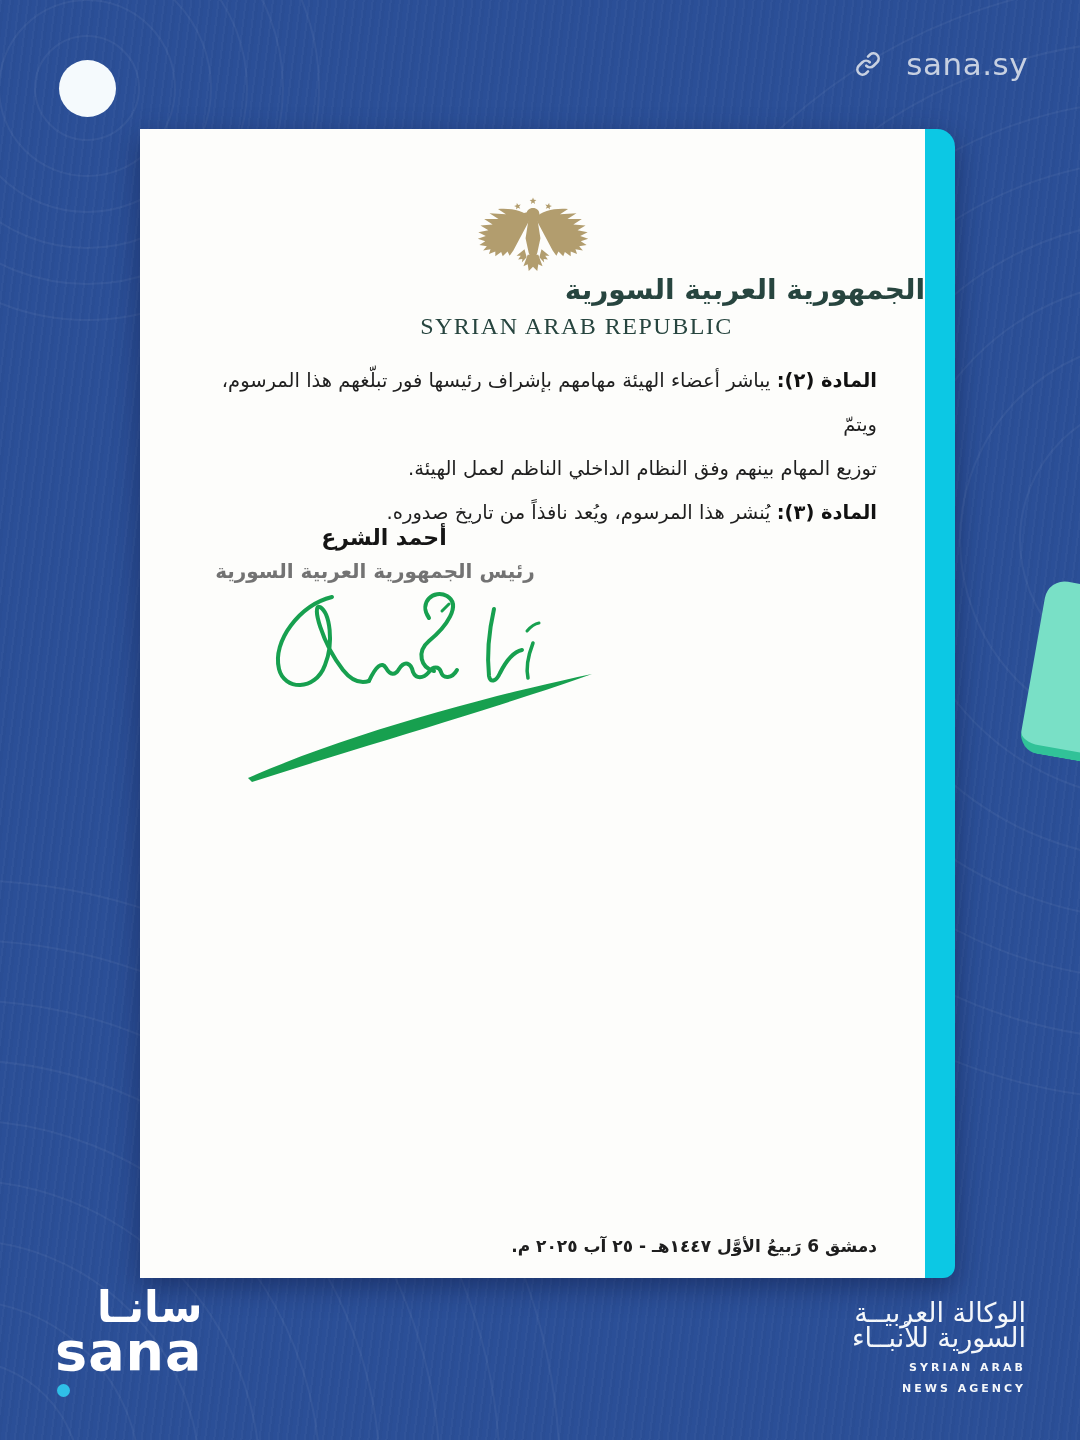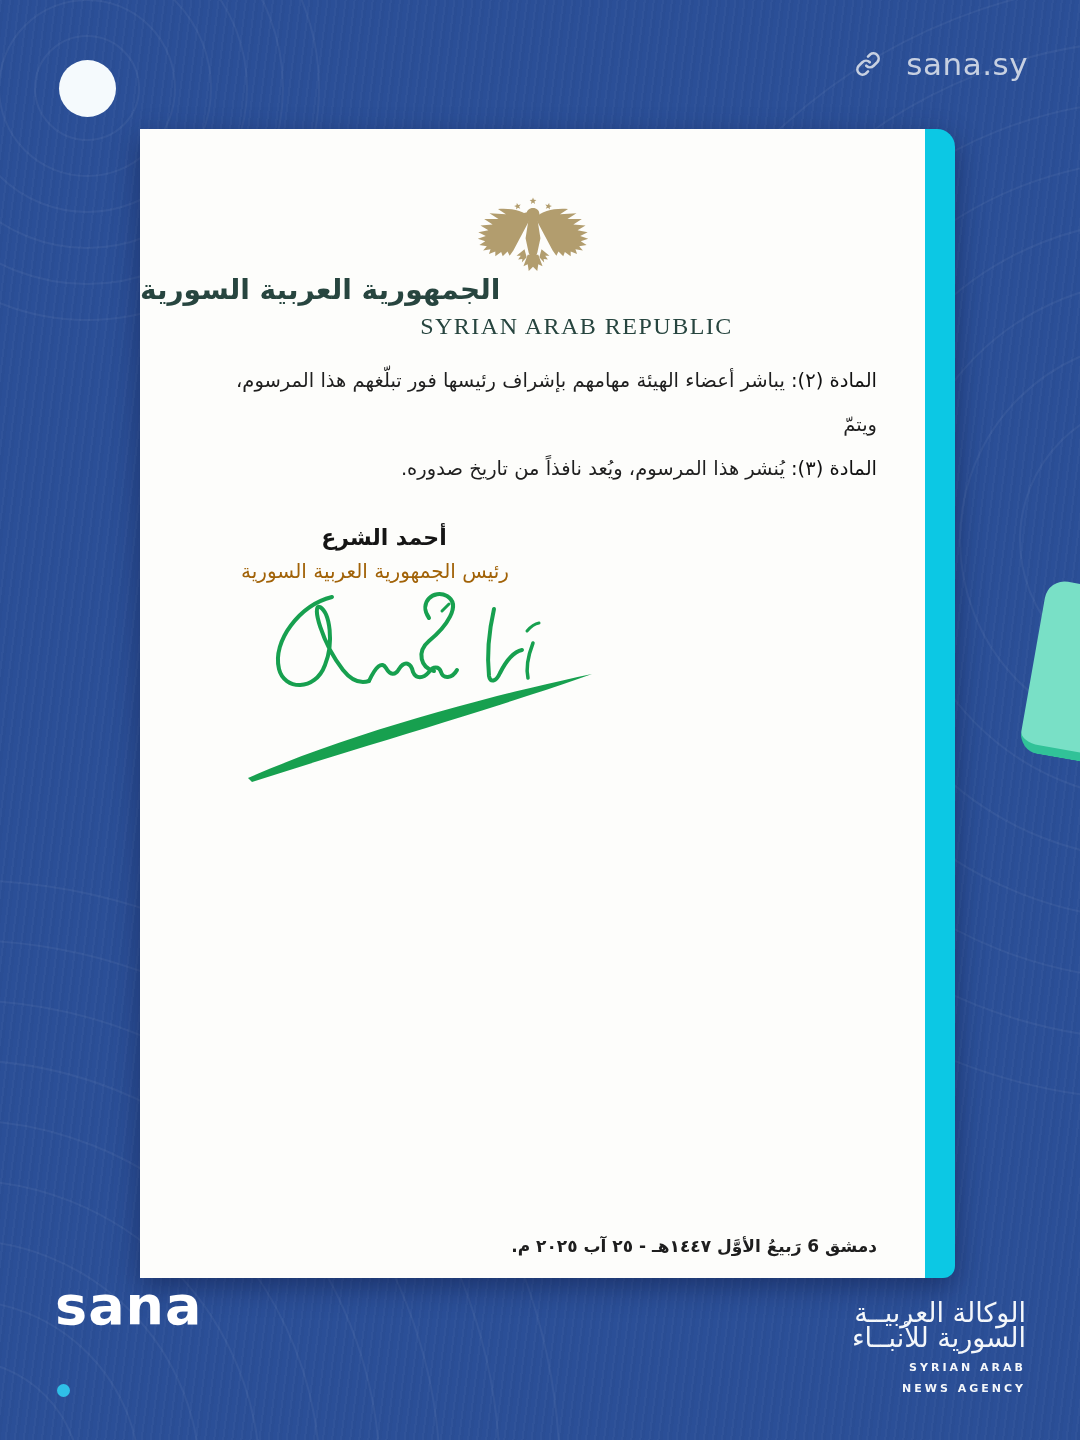--- a/index.html
+++ b/index.html
@@ -36,41 +36,41 @@
   .doc-accent{
     position:absolute;right:0;top:0;width:30px;height:100%;
     background:#0cc8e4;border-radius:0 18px 12px 0;
   }
   .doc-paper{
     position:absolute;left:0;top:0;width:785px;height:100%;
     background:#fdfdfb;
   }
   .emblem{position:absolute;left:50%;top:66px;transform:translateX(-50%);}
   .title-ar{
-    position:absolute;top:144px;left:0;width:100%;text-align:left;
+    position:absolute;top:144px;left:0;width:100%;text-align:right;
     font-size:28px;font-weight:bold;color:#27453f;direction:rtl;
   }
   .title-en{
     position:absolute;top:184px;left:0;width:100%;text-align:center;
     font-family:"Liberation Serif",serif;font-size:24px;letter-spacing:1.5px;color:#27453f;margin-left:44px;
   }
   .articles{
     position:absolute;top:230px;left:70px;right:48px;
   }
   .body-line{
     direction:rtl;text-align:right;font-size:19.5px;line-height:44px;color:#1f1f1f;
   }
-  .body-line .lbl{font-weight:normal;color:#111;}
+  .body-line .lbl{font-weight:bold;color:#111;}
   .sig-name{
     position:absolute;top:396px;left:84px;width:320px;text-align:center;
     font-size:22px;font-weight:bold;color:#151515;direction:rtl;
   }
   .sig-title{
     position:absolute;top:430px;left:45px;width:380px;text-align:center;
-    font-size:20px;color:#a16207;direction:rtl;
+    font-size:20px;color:#737373;direction:rtl;font-weight:bold;
   }
   .signature{position:absolute;left:90px;top:452px;width:380px;height:225px;}
   .date-line{
     position:absolute;bottom:22px;right:48px;direction:rtl;
     font-size:17px;font-weight:bold;color:#1e1e1e;
   }
 
   
   .mint-note{
     position:absolute;left:1032px;top:590px;width:150px;height:166px;
@@ -166,20 +166,21 @@
     </div>
 
     <div class="title-ar">الجمهورية العربية السورية</div>
     <div class="title-en">SYRIAN ARAB REPUBLIC</div>
 
     <div class="articles">
       <div class="body-line">
         <span class="lbl">المادة (٢):</span>
         <span>يباشر أعضاء الهيئة مهامهم بإشراف رئيسها فور تبلّغهم هذا المرسوم، ويتمّ</span>
       </div>
+      <div class="body-line">توزيع المهام بينهم وفق النظام الداخلي الناظم لعمل الهيئة.</div>
       <div class="body-line">
         <span class="lbl">المادة (٣):</span>
         <span>يُنشر هذا المرسوم، ويُعد نافذاً من تاريخ صدوره.</span>
       </div>
     </div>
 
     <div class="sig-name">أحمد الشرع</div>
     <div class="sig-title">رئيس الجمهورية العربية السورية</div>
 
     <div class="signature">
@@ -195,20 +196,21 @@
         </g>
         <path d="M18 197 C120 152 262 114 362 93 C264 128 140 163 22 201 Z" fill="#17a04f"></path>
       </svg>
     </div>
 
     <div class="date-line">دمشق 6 رَبيعُ الأوَّل ١٤٤٧هـ - ٢٥ آب ٢٠٢٥ م.</div>
   </div>
 </div>
 
 <div class="sana-logo">
+  <div class="ar">سانـا</div>
   <div class="en">sana</div>
   <div class="sana-dot"></div>
 </div>
 
 <div class="agency">
   <div class="ar">الوكالة العربيــة</div>
   <div class="ar">السورية للأنبــاء</div>
   <div class="en">SYRIAN ARAB</div>
   <div class="en" style="margin-top:0;">NEWS AGENCY</div>
 </div>

